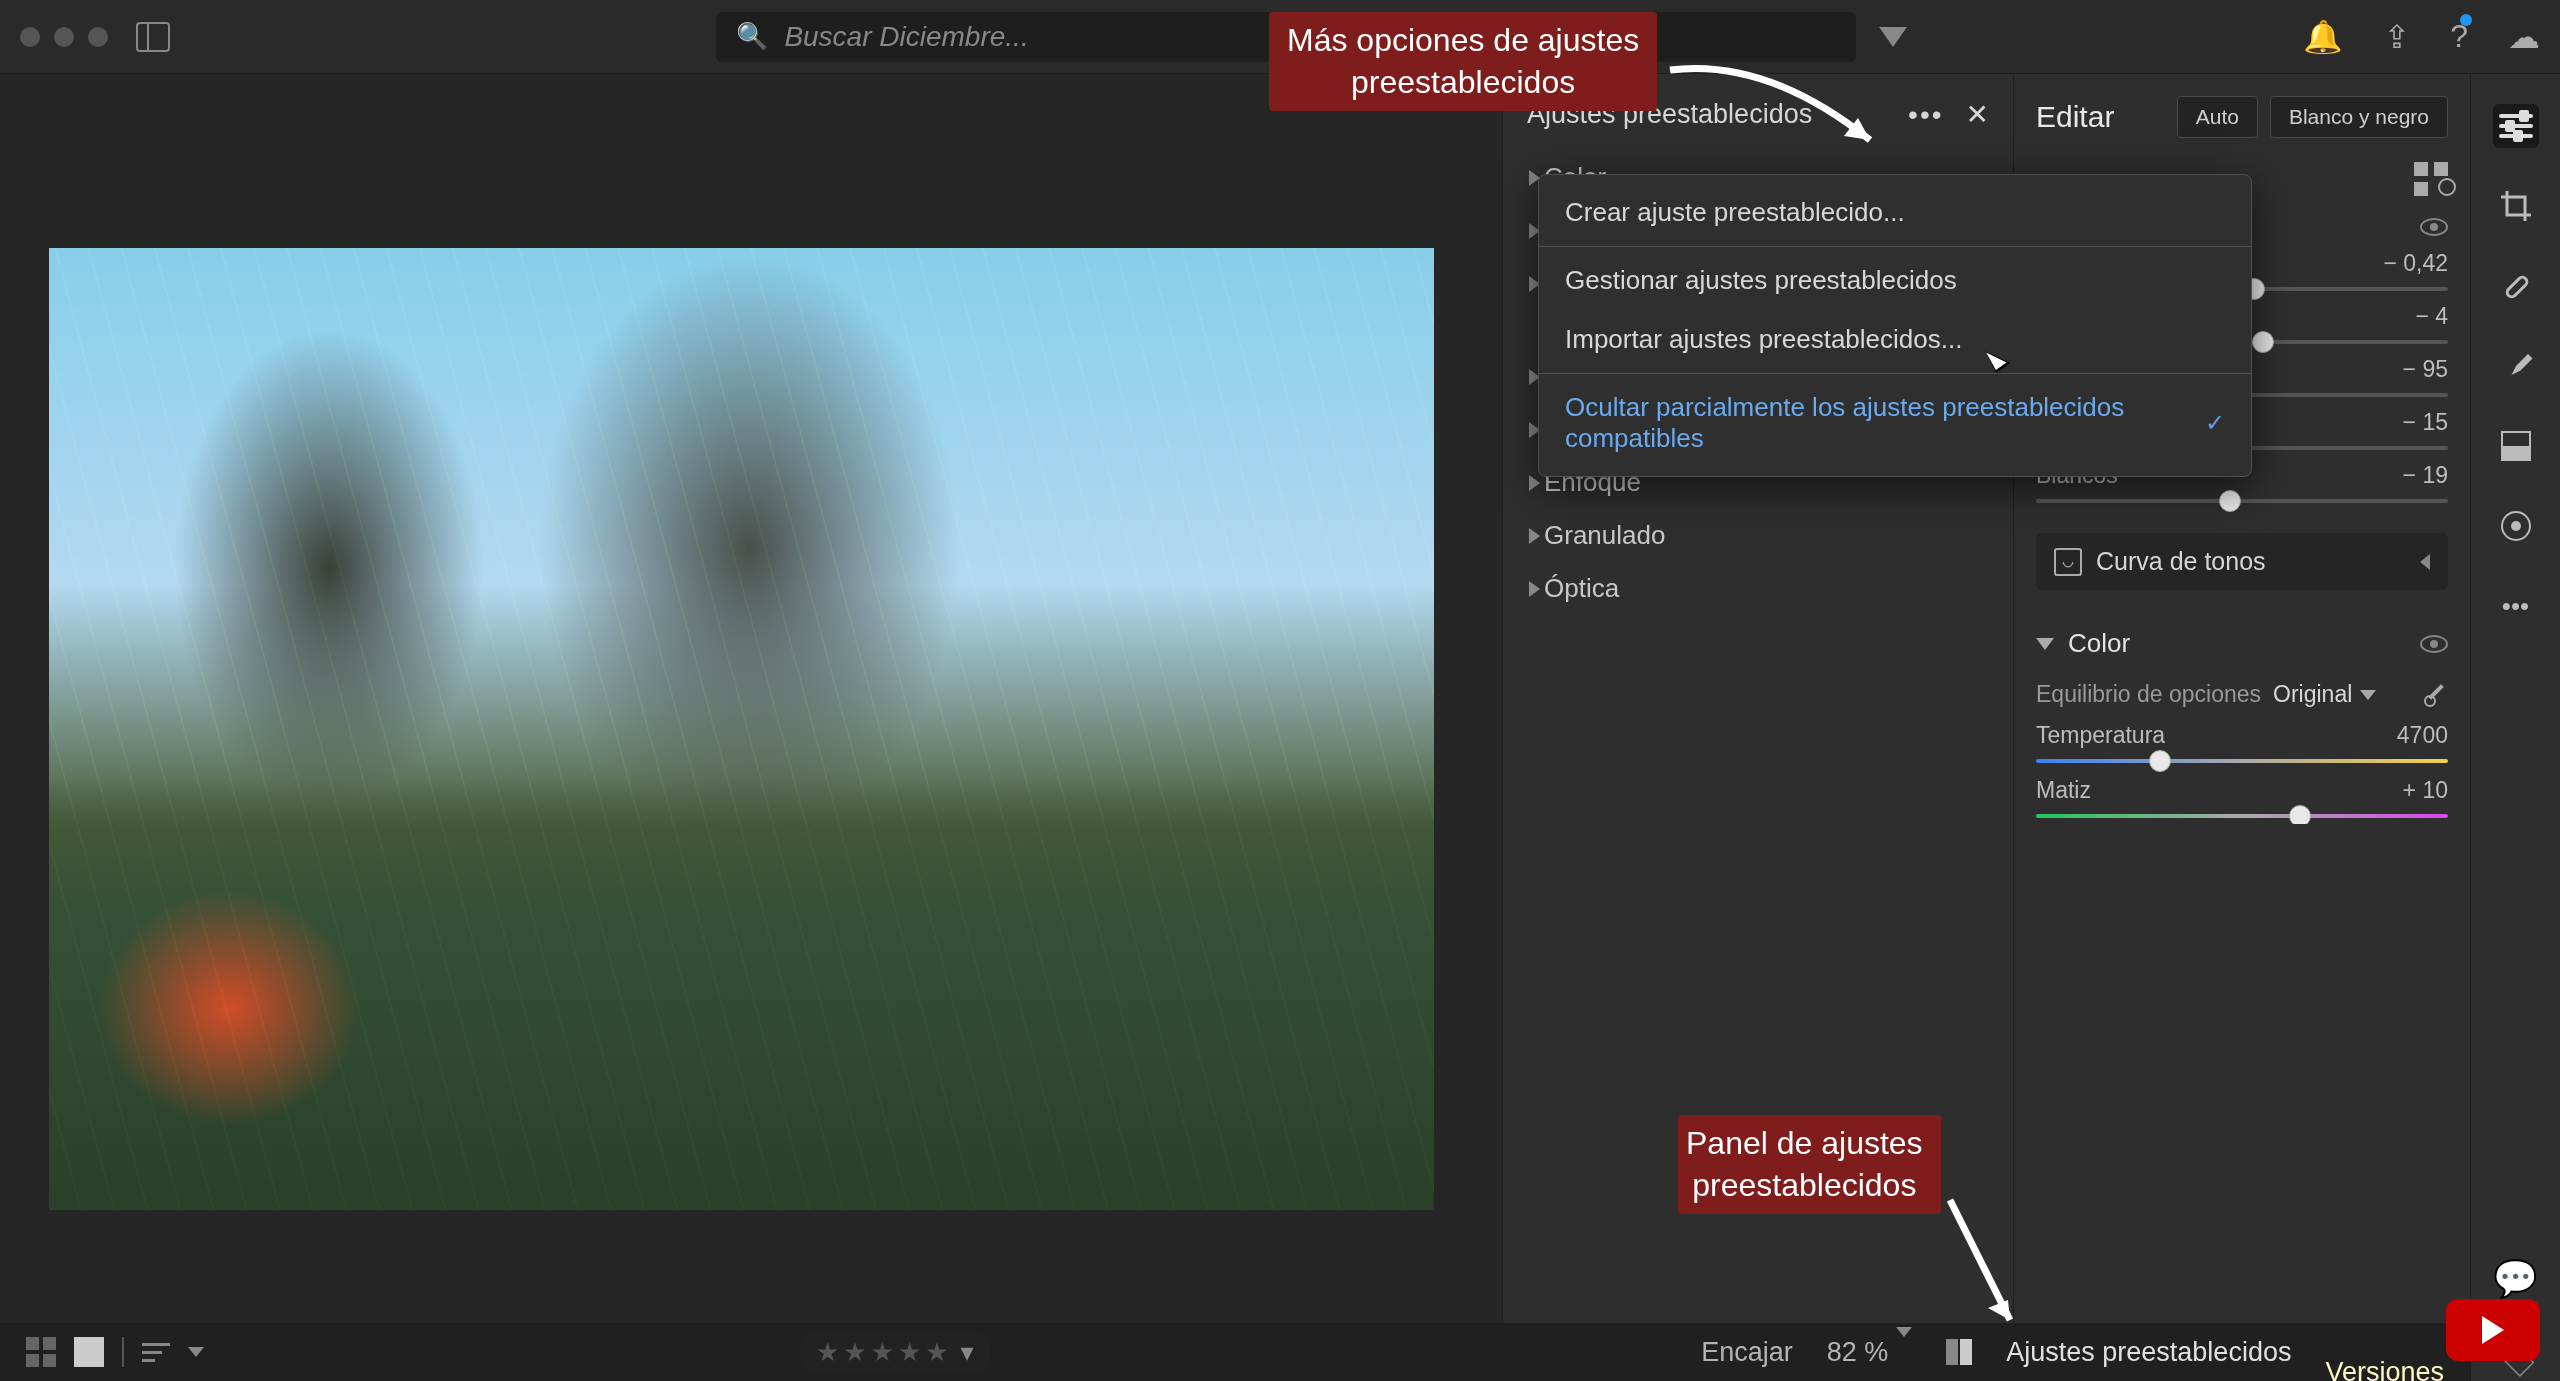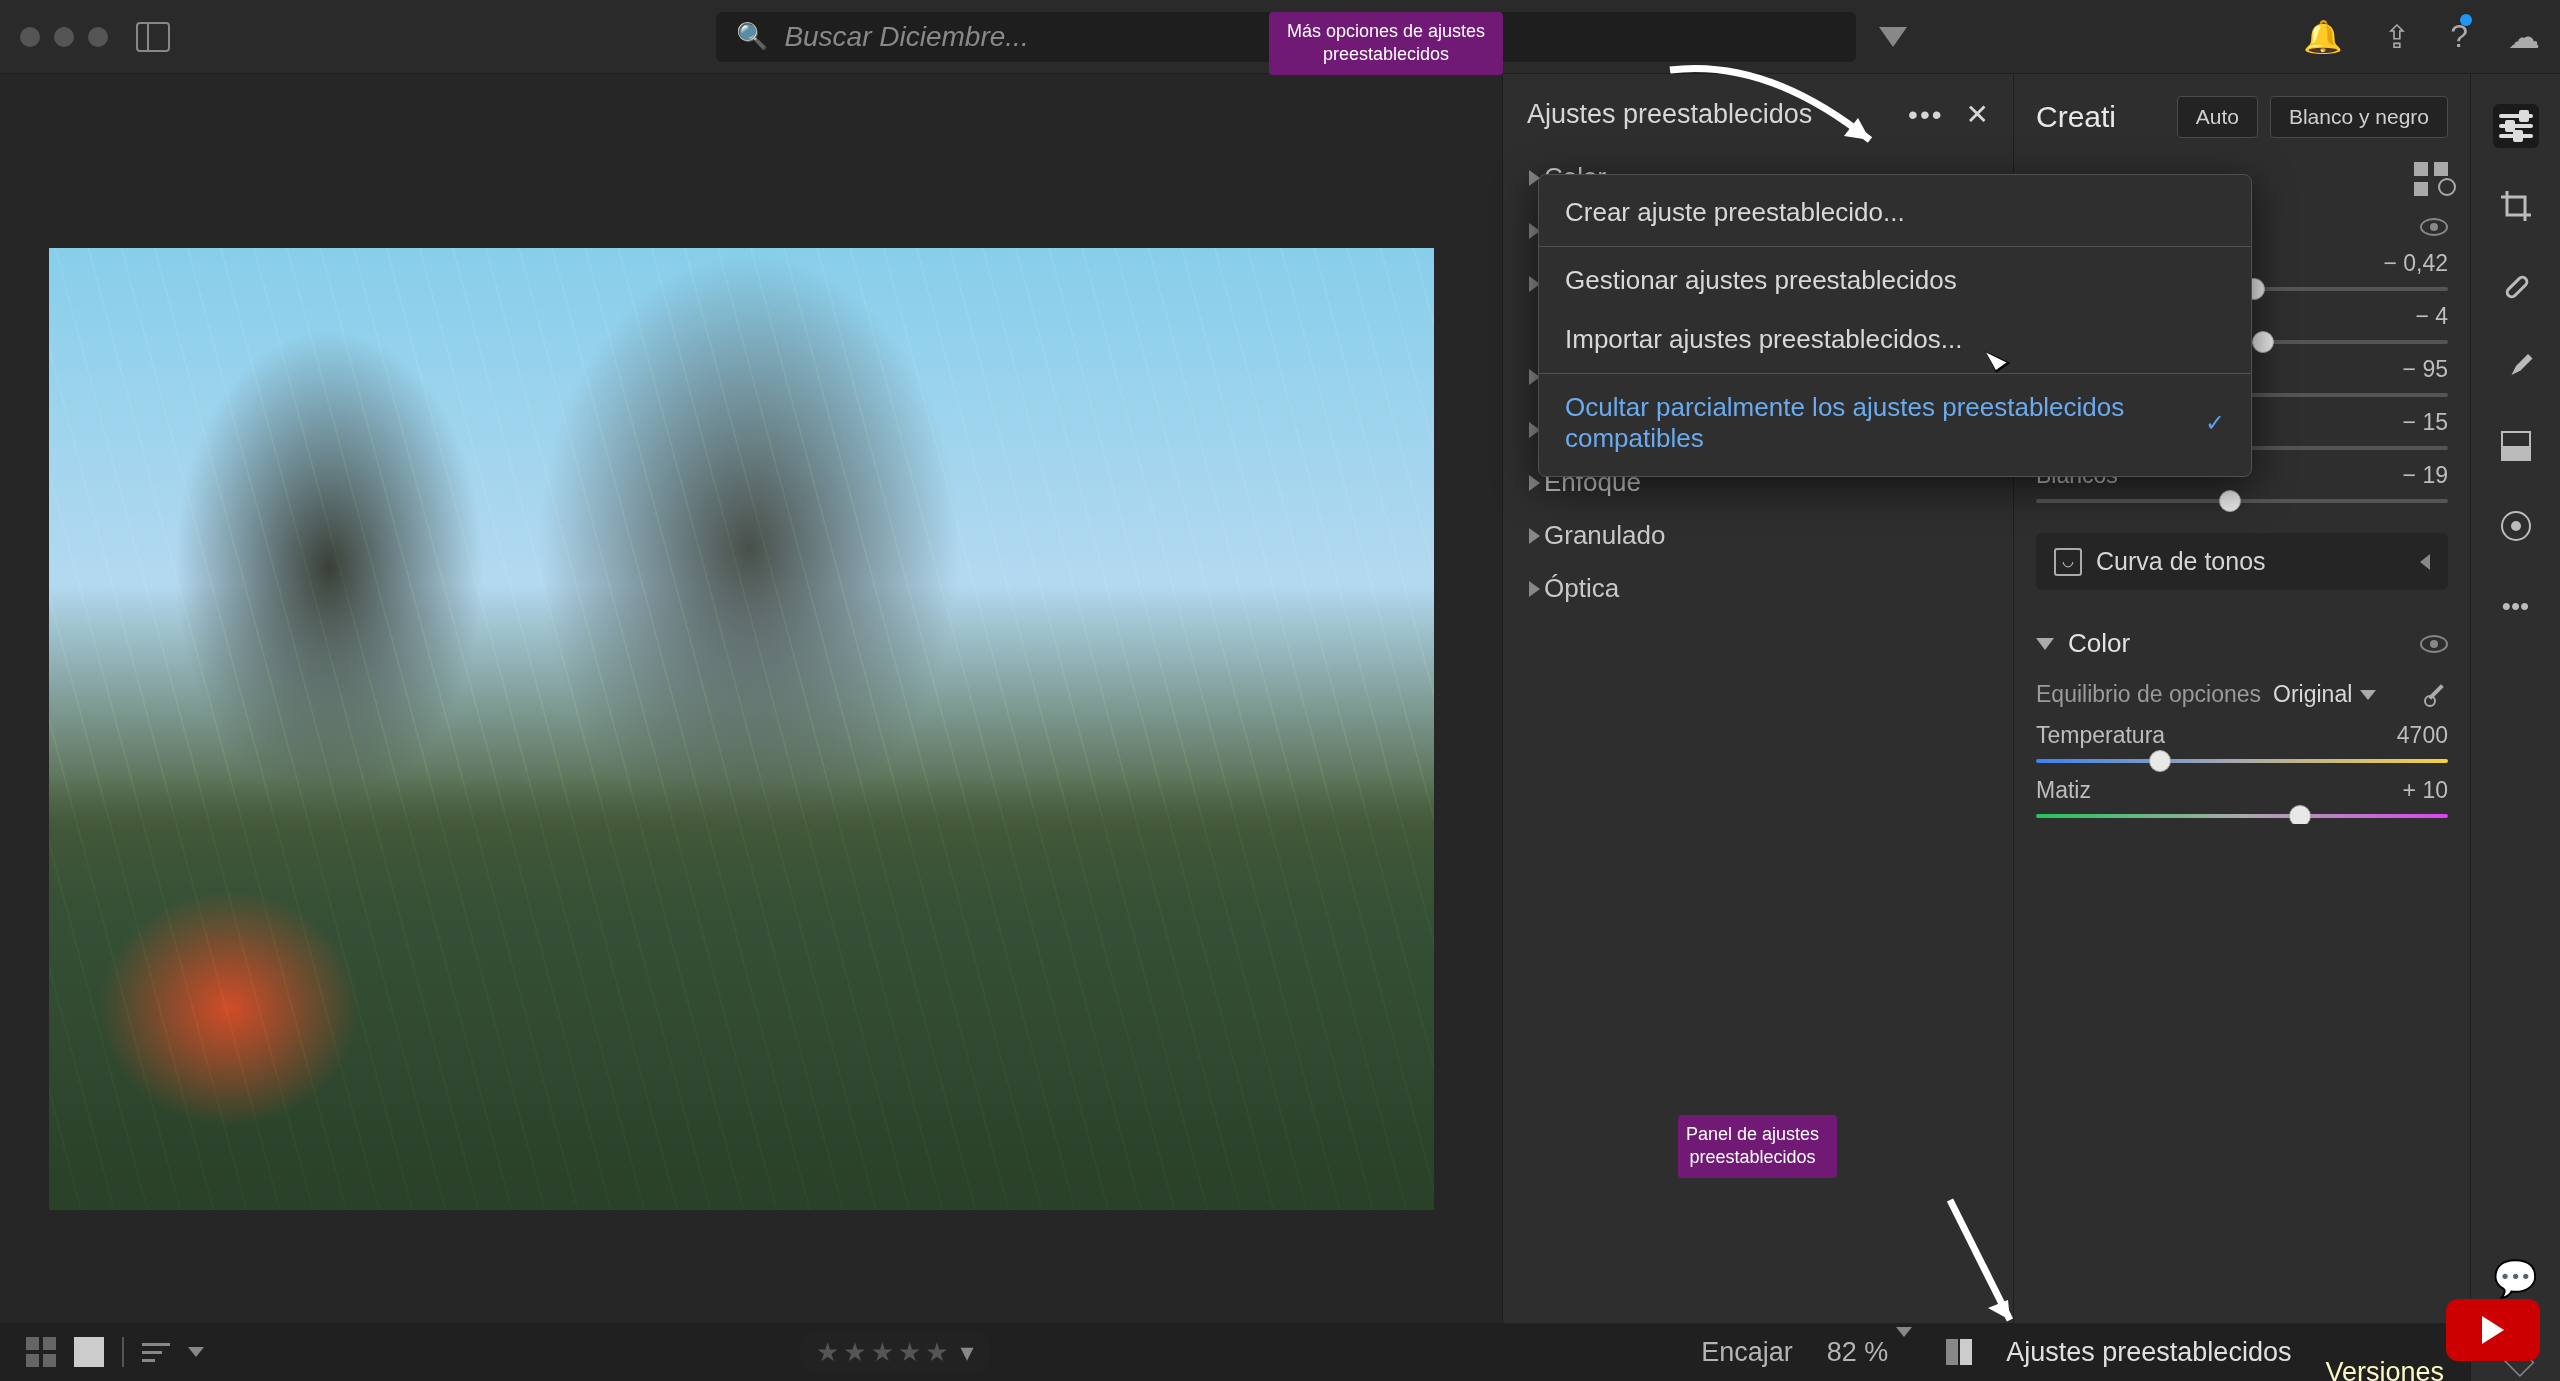--- a/index.html
+++ b/index.html
@@ -109,21 +109,21 @@
   .compare-ic span{width:12px;height:26px;background:#888;}
   .bb-presets {color:#e0e0e0; font-weight:400;}
   .bb-versions {color:#fef9c3;margin-top:40px;}
   
   .context-menu { position:absolute; top:174px; left:1538px; width:714px; background:#2f2f2f; border:1px solid #505050; border-radius:8px; padding:8px 0; box-shadow:0 10px 40px rgba(0,0,0,.6); z-index:50;}
   .ctx-item { padding: 14px 26px; font-size:26px; color:#d8d8d8; cursor:pointer; display:flex; align-items:center;}
   .ctx-sep{height:1px;background:#505050;margin:4px 0;}
   .ctx-check{margin-left:10px;color:#5a9fe8;font-size:24px;}
   .ctx-item.hl{color:#6aabf0;}
   
-  .callout { position:absolute; background:#701a75; color:#fff; font-size:18px; padding:8px 18px; border-radius:4px; z-index:60; line-height:1.3; text-align:center;}
+  .callout { position:absolute; background:#7f1d1d; color:#fff; font-size:32px; padding:8px 18px; border-radius:4px; z-index:60; line-height:1.3; text-align:center;}
   .callout1 { top:12px; left:1269px;}
   .callout2 { top:1115px; left:1678px;padding-left:8px;}
   .arrow {position:absolute; z-index:61;}
   
   .cursor {position:absolute; top:346px; left:1988px; z-index:70; width:26px; height:30px;}
   .cursor::before{content:"";position:absolute;width:0;height:0;border-left:3px solid transparent;border-right:14px solid transparent;border-bottom:24px solid #000;transform:rotate(-35deg);}
   .cursor::after{content:"";position:absolute;width:0;height:0;border-left:2px solid transparent;border-right:11px solid transparent;border-bottom:20px solid #fff;transform:rotate(-35deg);top:2px;left:1px;}
   
   .modules-ic { width:34px; height:34px; position:relative;}
   .modules-ic::before,.modules-ic::after{content:"";position:absolute;}
@@ -207,21 +207,21 @@
           <span>Granulado</span>
         </div>
       <div class="preset-item">
           <span class="chevron-r"></span>
           <span>Óptica</span>
         </div>
     </div>
 
     <div class="edit-panel">
       <div class="edit-header">
-        <span class="edit-title">Creati</span>
+        <span class="edit-title">Editar</span>
         <button class="btn">Auto</button>
         <button class="btn">Blanco y negro</button>
       </div>
       <div class="edit-body">
         <div style="display:flex;justify-content:flex-end;margin-bottom:20px;">
           <div class="modules-ic">
               <span></span>
               <span></span>
               <span></span>
               <span></span>

